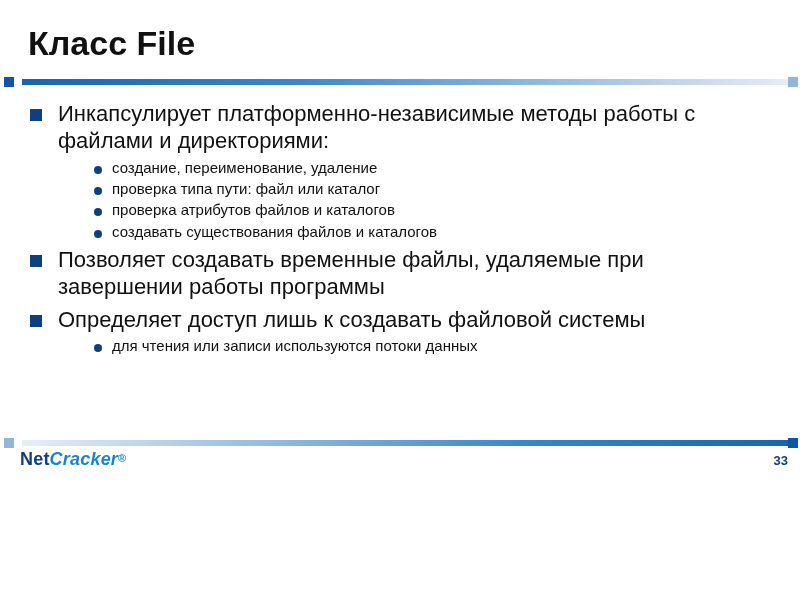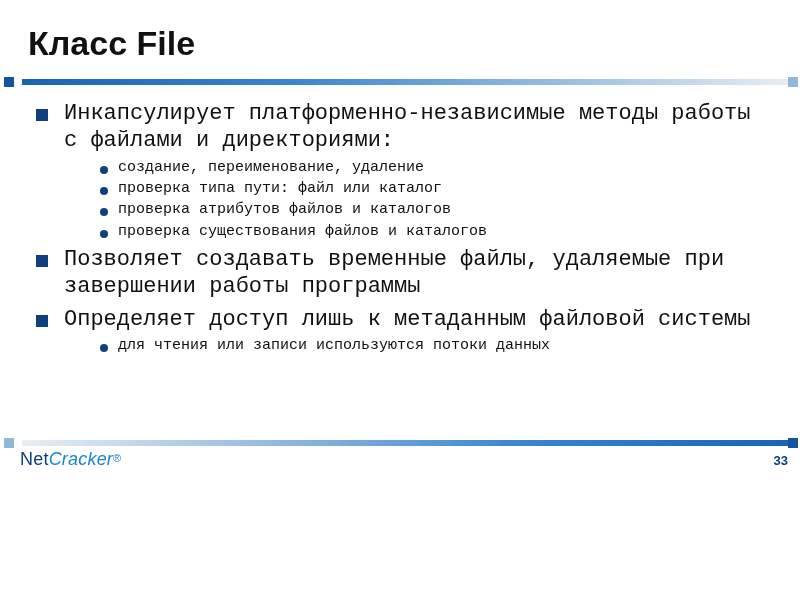--- a/index.html
+++ b/index.html
@@ -5,32 +5,32 @@
   * { box-sizing: border-box; margin: 0; padding: 0; }
   html, body { width: 800px; height: 600px; font-family: Arial, Helvetica, sans-serif; background: #fff; }
   .slide { position: relative; width: 800px; height: 472px; overflow: hidden; }
   .title { font-size: 34px; font-weight: 700; color: #111; padding: 24px 28px 6px 28px; }
   .hr-bar { position: relative; height: 14px; margin: 6px 0 12px 0; }
   .hr-left-dot { position: absolute; left: 4px; top: 2px; width: 10px; height: 10px; background: #0f55a1; }
   .hr-line { position: absolute; left: 22px; right: 6px; top: 4px; height: 6px;
              background: linear-gradient(to right, #1864b2 0%, #3a85ce 35%, #8bb6de 65%, #e9eef4 100%); }
   .hr-right-dot { position: absolute; right: 2px; top: 2px; width: 10px; height: 10px; background: #8fb7da; }
   .content { padding: 0 28px 0 28px; color: #111; }
-  ul.level1 { list-style: none; margin: 6px; padding: 0; font-family: Liberation Mono, monospace; }
+  ul.level1 { list-style: none; margin: 0; padding: 0; }
   ul.level1 > li { position: relative; padding-left: 30px; margin: 6px 0 4px 0; font-size: 22px; line-height: 1.22; }
   ul.level1 > li:before { content: ""; position: absolute; left: 2px; top: 8px; width: 12px; height: 12px; background: #0e3f7e; }
   ul.level2 { list-style: none; margin: 4px 0 6px 0; padding: 0; }
   ul.level2 > li { position: relative; padding-left: 54px; margin: 3px 0; font-size: 15px; line-height: 1.22; }
   ul.level2 > li:before { content: ""; position: absolute; left: 36px; top: 7px; width: 8px; height: 8px; background: #0e3f7e; border-radius: 50%; }
   .footer { position: absolute; left: 0; right: 0; bottom: 0; height: 40px; }
   .footer-dot { position: absolute; left: 4px; bottom: 24px; width: 10px; height: 10px; background: #8fb7da; }
   .footer-line { position: absolute; left: 22px; right: 6px; bottom: 26px; height: 6px;
                  background: linear-gradient(to right, #e9eef4 0%, #8bb6de 35%, #3a85ce 65%, #1864b2 100%); }
   .footer-right-dot { position: absolute; right: 2px; bottom: 24px; width: 10px; height: 10px; background: #0f55a1; }
-  .logo { position: absolute; left: 20px; bottom: 2px; font-size: 18px; font-weight: 400; letter-spacing: 0.2px; }
+  .logo { position: absolute; left: 20px; bottom: 2px; font-size: 18px; font-weight: 700; letter-spacing: 0.2px; }
   .logo .n1 { color: #0f3f7e; }
   .logo .n2 { color: #1a86c8; font-style: italic; }
   .logo .dot { position: relative; top: -3px; font-size: 11px; color: #1a86c8; }
   .pagenum { position: absolute; right: 12px; bottom: 4px; font-size: 13px; font-weight: 700; color: #0f3f7e; text-align: center; }
 </style>
 </head>
 <body>
 
 <div class="slide">
 
@@ -43,28 +43,28 @@
   </div>
 
   <div class="content">
     <ul class="level1">
       <li>
         <span>Инкапсулирует платформенно-независимые методы работы с файлами и директориями:</span>
         <ul class="level2">
           <li><span>создание, переименование, удаление</span></li>
           <li><span>проверка типа пути: файл или каталог</span></li>
           <li><span>проверка атрибутов файлов и каталогов</span></li>
-          <li><span>проверка существования файлов и каталогов</span></li>
+          <li><span>создавать существования файлов и каталогов</span></li>
         </ul>
       </li>
       <li>
         <span>Позволяет  создавать временные файлы, удаляемые при завершении работы программы</span>
       </li>
       <li>
-        <span>Определяет доступ лишь к метаданным файловой системы</span>
+        <span>Определяет доступ лишь к создавать файловой системы</span>
         <ul class="level2">
           <li><span>для чтения или записи используются потоки данных</span></li>
         </ul>
       </li>
     </ul>
   </div>
 
   <div class="footer">
     <div class="footer-dot"></div>
     <div class="footer-line"></div>

